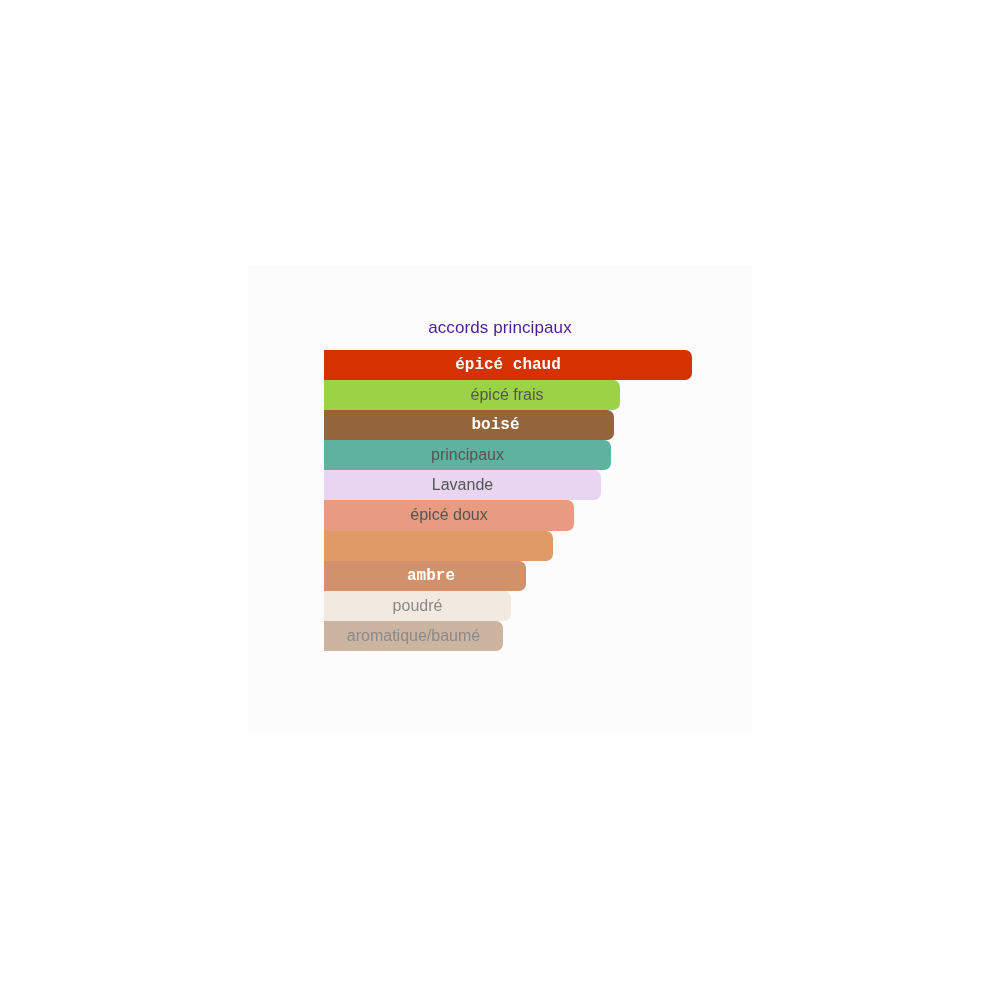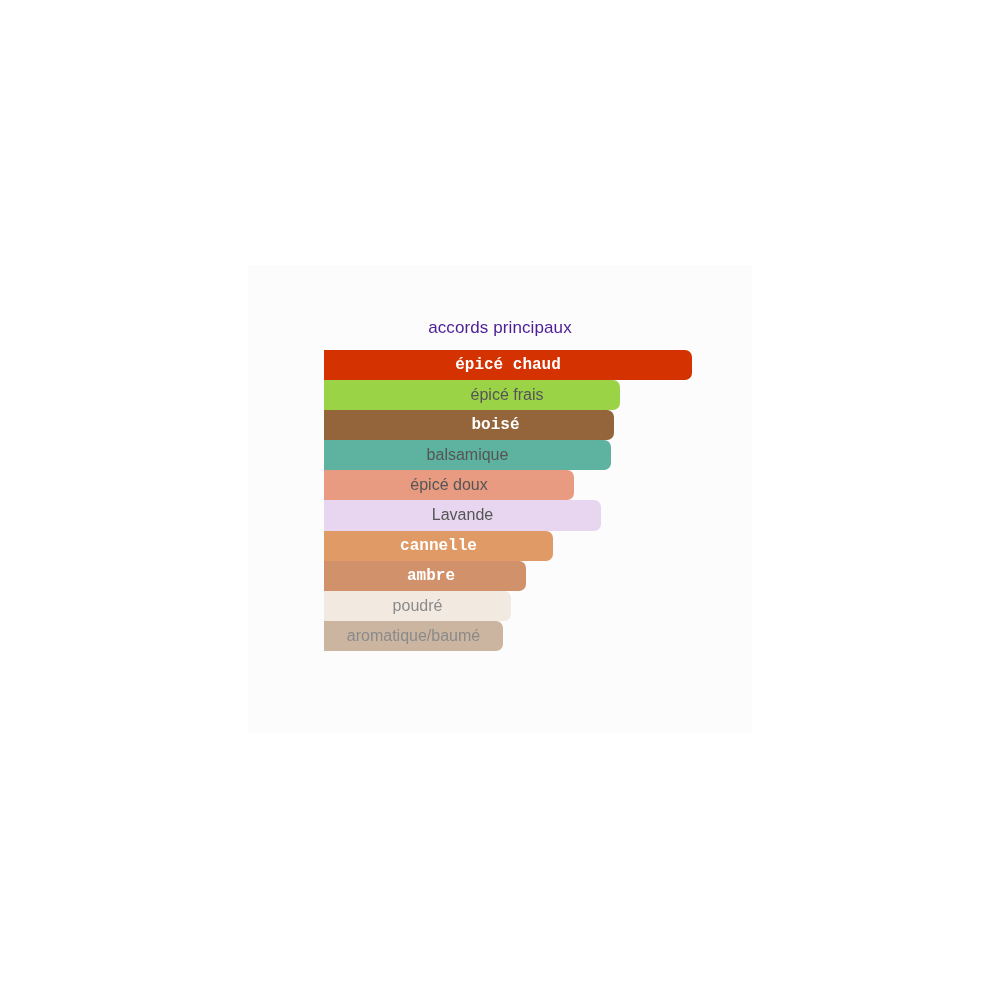--- a/index.html
+++ b/index.html
@@ -101,33 +101,32 @@
       <div class="bar-row">
         <div class="bar" style="width: 296px; background: rgb(155, 211, 70);"></div>
         <div class="bar-label dark" style="left: 17px; width: 332px;">épicé frais</div>
       </div>
       <div class="bar-row">
         <div class="bar" style="width: 290px; background: rgb(148, 101, 58);"></div>
         <div class="bar-label light" style="left: 0px; width: 343px;">boisé</div>
       </div>
       <div class="bar-row">
         <div class="bar" style="width: 287px; background: rgb(93, 179, 160);"></div>
-        <div class="bar-label dark" style="left: 0px; width: 287px;">balsamique</div>
+        <div class="bar-label dark" style="left: 0px; width: 287px;">principaux</div>
+      </div>
+      <div class="bar-row">
+        <div class="bar" style="width: 277px; background: rgb(232, 213, 239);"></div>
+        <div class="bar-label dark" style="left: 0px; width: 277px;">Lavande</div>
       </div>
       <div class="bar-row">
         <div class="bar" style="width: 250px; background: rgb(232, 155, 128);"></div>
         <div class="bar-label dark" style="left: 0px; width: 250px;">épicé doux</div>
       </div>
       <div class="bar-row">
-        <div class="bar" style="width: 277px; background: rgb(232, 213, 239);"></div>
-        <div class="bar-label dark" style="left: 0px; width: 277px;">Lavande</div>
-      </div>
-      <div class="bar-row">
         <div class="bar" style="width: 229px; background: rgb(224, 154, 102);"></div>
-        <div class="bar-label light" style="left: 0px; width: 229px;">cannelle</div>
       </div>
       <div class="bar-row">
         <div class="bar" style="width: 202px; background: rgb(209, 146, 107);"></div>
         <div class="bar-label light" style="left: 6px; width: 202px; text-align: center;">ambre</div>
       </div>
       <div class="bar-row">
         <div class="bar" style="width: 187px; background: rgb(242, 233, 224);"></div>
         <div class="bar-label muted" style="left: 0px; width: 187px;">poudré</div>
       </div>
       <div class="bar-row">

